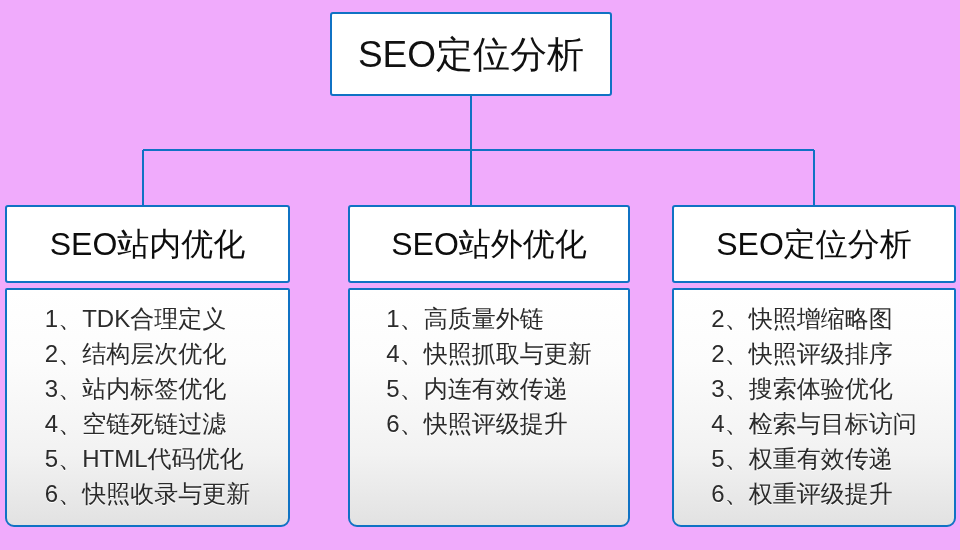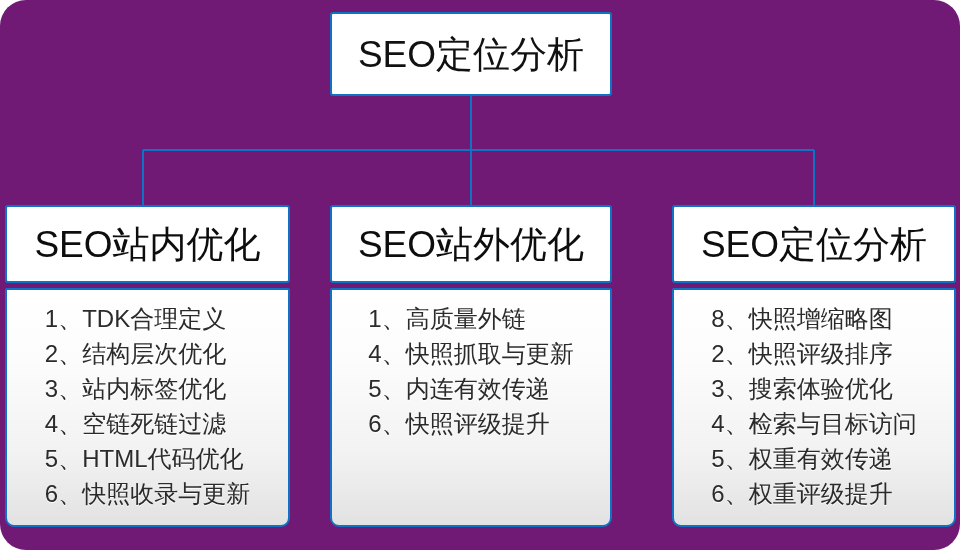--- a/index.html
+++ b/index.html
@@ -10,22 +10,21 @@
   body {
     width: 960px;
     height: 550px;
     font-family: "Liberation Sans", "DejaVu Sans", sans-serif;
     overflow: hidden;
   }
   #canvas {
     position: relative;
     width: 960px;
     height: 550px;
-    background: #701a75;
-    border-radius: 26px;
+    background: #f0abfc;
   }
 
   
   .connector-layer {
     position: absolute;
     left: 0; top: 0;
     width: 960px; height: 550px;
     pointer-events: none;
   }
 
@@ -61,21 +60,21 @@
     box-sizing: border-box;
     border: 2px solid #1072c4;
     border-radius: 3px;
     background: #ffffff;
     height: 78px;
     display: flex;
     align-items: center;
     justify-content: center;
   }
   .col-head-label {
-    font-size: 37px;
+    font-size: 32px;
     color: #0d0d0d;
     line-height: 1;
     white-space: nowrap;
   }
   .col-body {
     box-sizing: border-box;
     margin-top: 5px;
     border: 2px solid #1072c4;
     border-bottom-left-radius: 9px;
     border-bottom-right-radius: 9px;
@@ -132,41 +131,41 @@
         <li>1、TDK合理定义</li>
         <li>2、结构层次优化</li>
         <li>3、站内标签优化</li>
         <li>4、空链死链过滤</li>
         <li>5、HTML代码优化</li>
         <li>6、快照收录与更新</li>
       </ul>
     </div>
   </div>
 
-  <div class="column" style="left:330px; width:282px;">
+  <div class="column" style="left:348px; width:282px;">
     <div class="col-head">
       <span class="col-head-label">SEO站外优化</span>
     </div>
     <div class="col-body">
       <ul class="col-list">
         <li>1、高质量外链</li>
         <li>4、快照抓取与更新</li>
         <li>5、内连有效传递</li>
         <li>6、快照评级提升</li>
       </ul>
     </div>
   </div>
 
   <div class="column" style="left:672px; width:284px;">
     <div class="col-head">
       <span class="col-head-label">SEO定位分析</span>
     </div>
     <div class="col-body">
       <ul class="col-list">
-        <li>8、快照增缩略图</li>
+        <li>2、快照增缩略图</li>
         <li>2、快照评级排序</li>
         <li>3、搜索体验优化</li>
         <li>4、检索与目标访问</li>
         <li>5、权重有效传递</li>
         <li>6、权重评级提升</li>
       </ul>
     </div>
   </div>
 
 </div>

